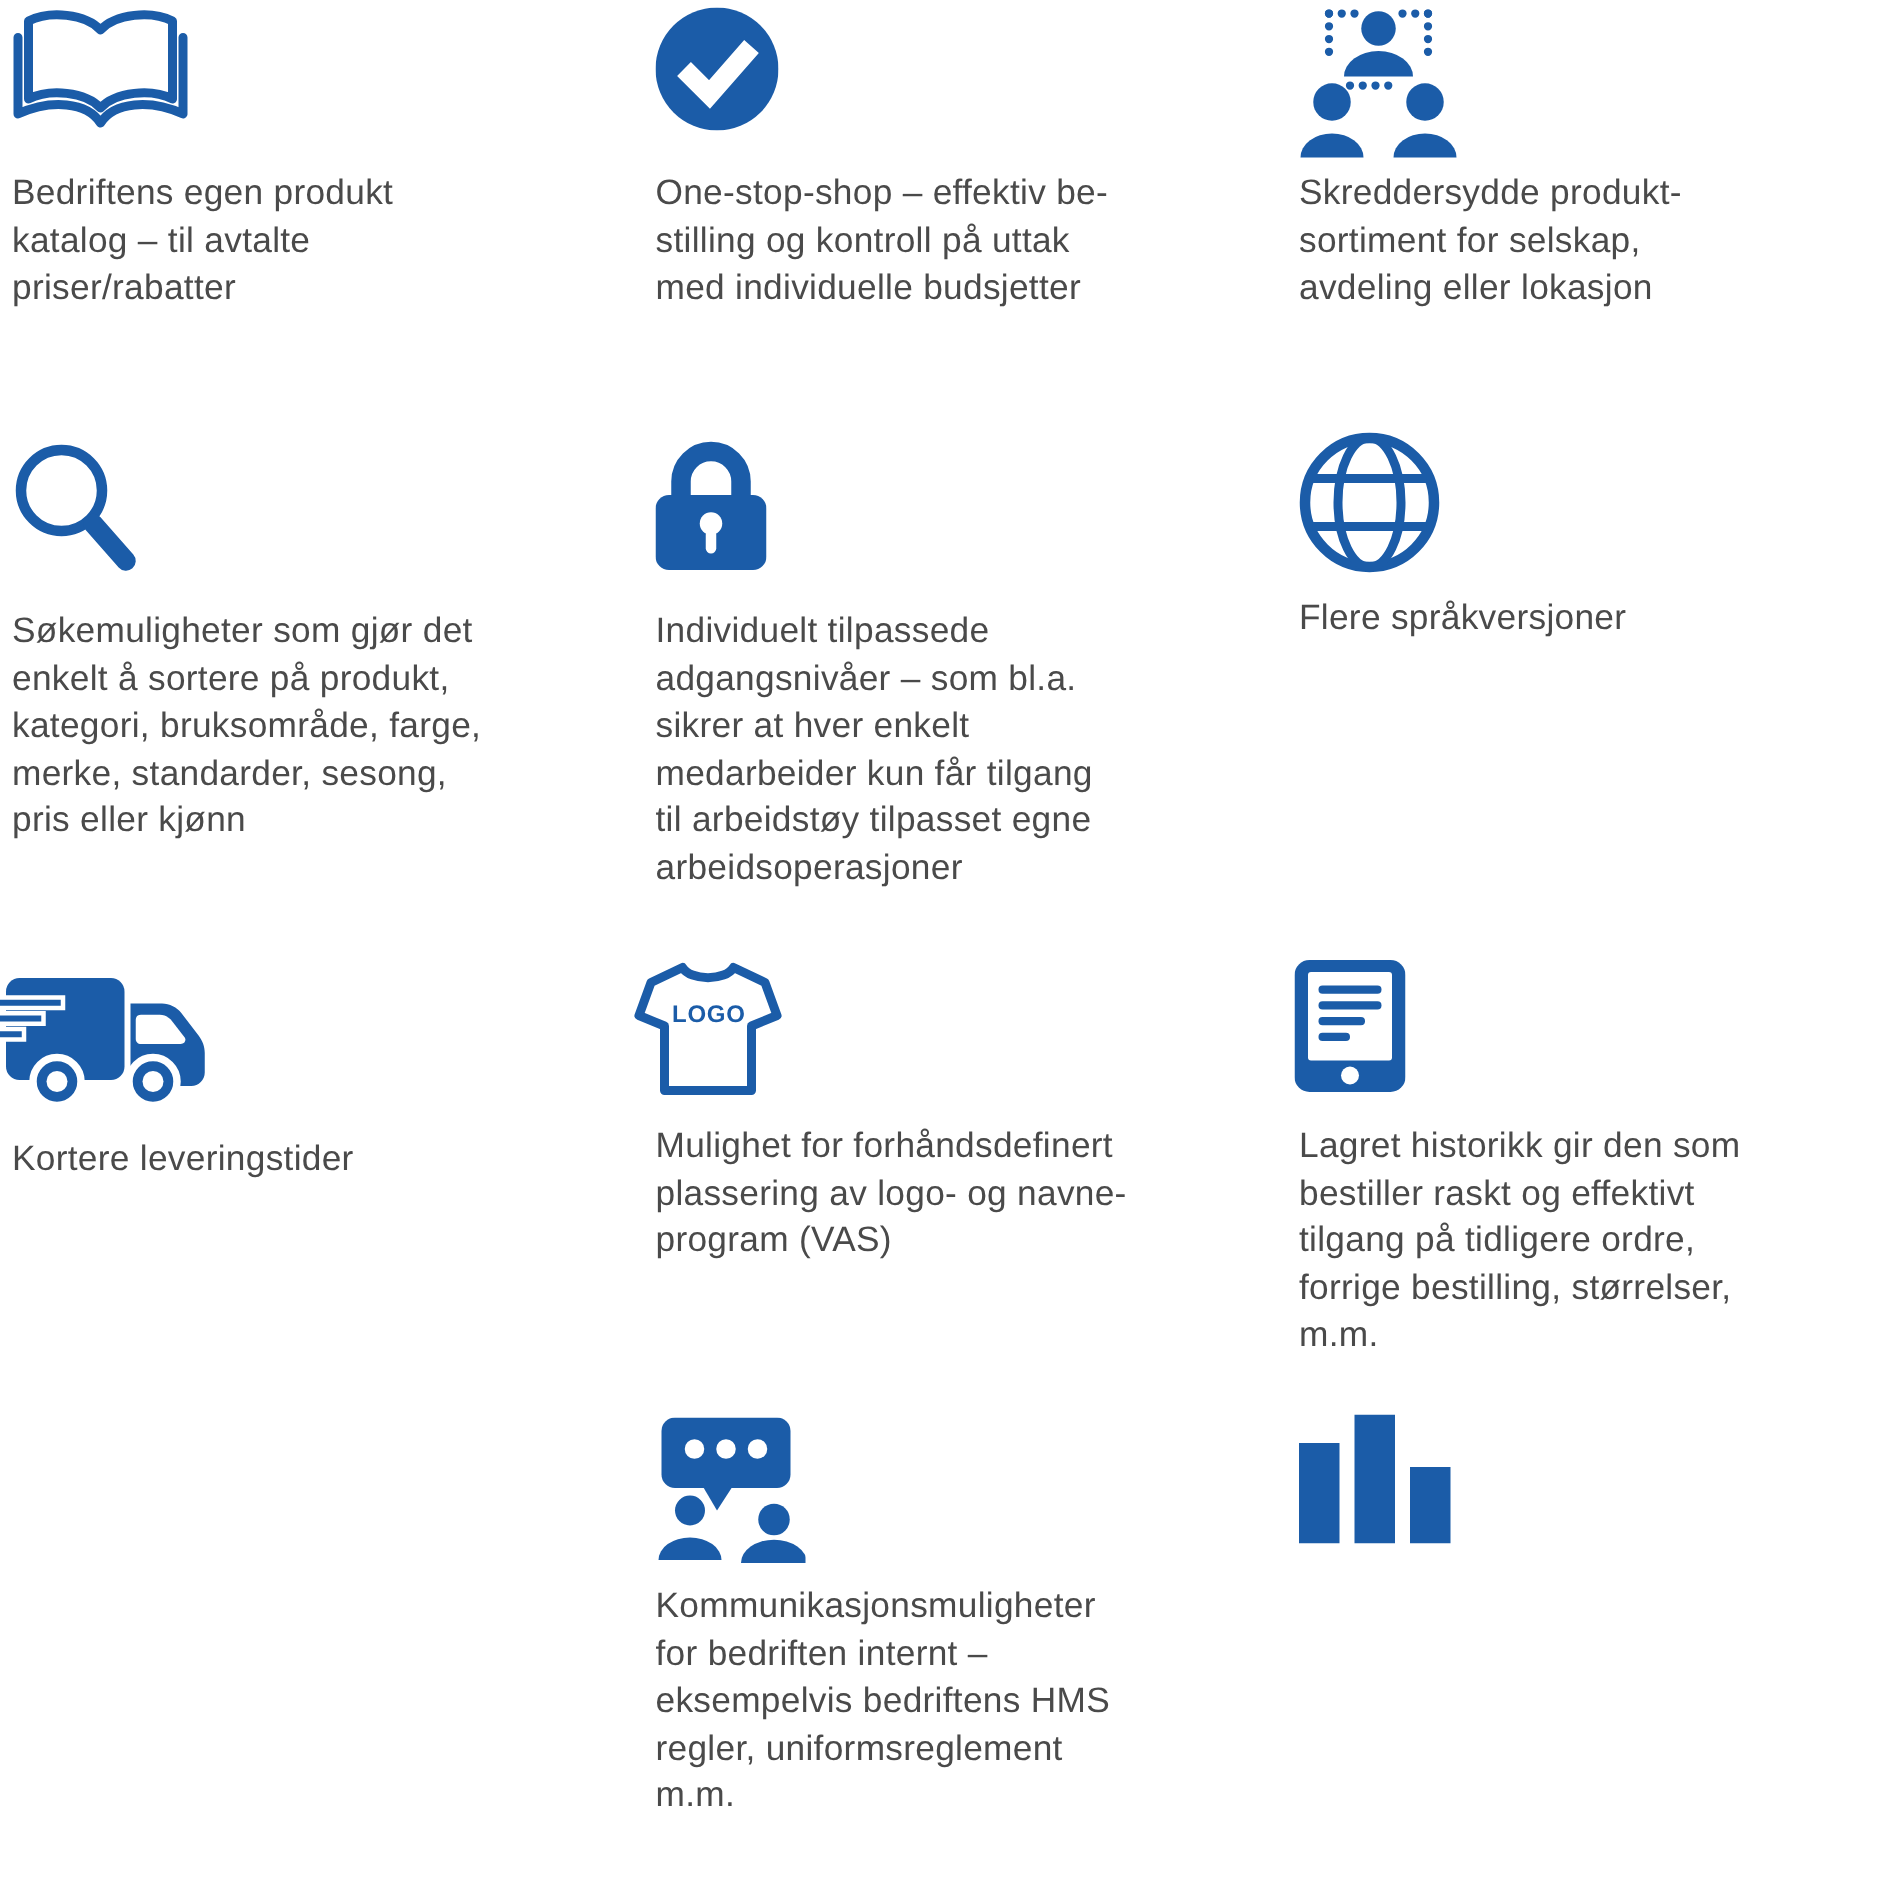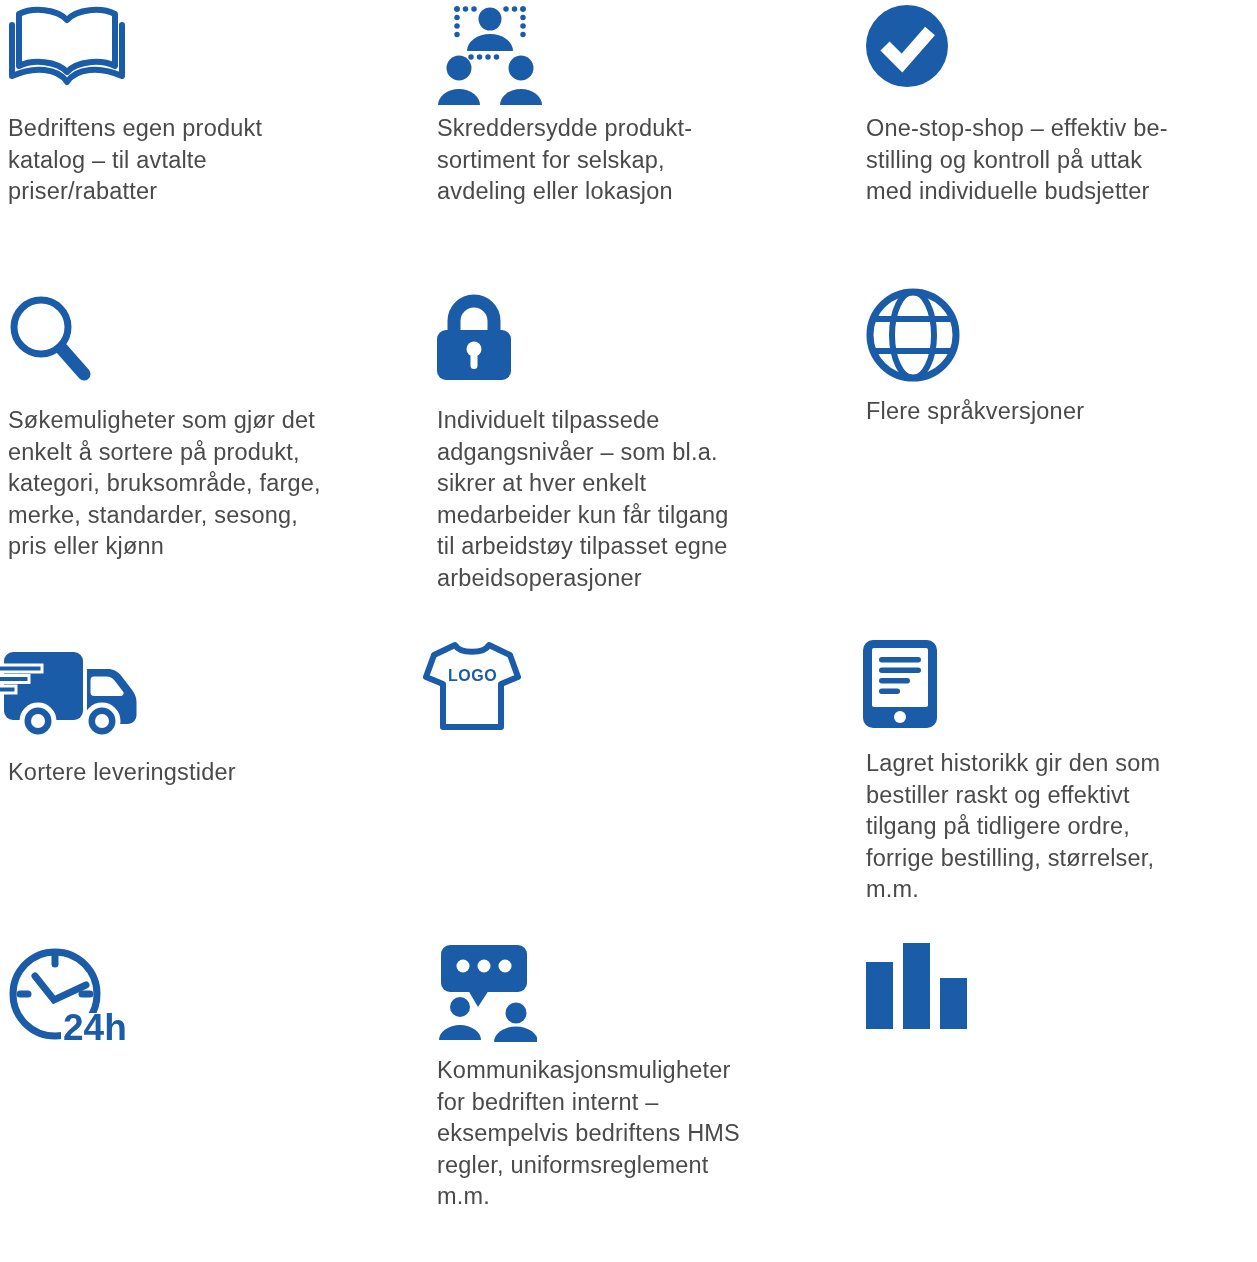--- a/index.html
+++ b/index.html
@@ -63,20 +63,32 @@
           </g>
         </svg>
       </div>
       <p class="feature-text">Bedriftens egen produkt
 katalog – til avtalte
 priser/rabatter</p>
     </div>
 
     <div class="cell r1">
       <div class="icon-box">
+        <svg width="82" height="82" viewBox="0 0 82 82" aria-hidden="true">
+          <circle cx="41" cy="41" r="41" fill="currentColor"></circle>
+          <path d="M19,41 L36,58 L64,26" fill="none" stroke="#ffffff" stroke-width="13" stroke-linejoin="miter"></path>
+        </svg>
+      </div>
+      <p class="feature-text">One-stop-shop – effektiv be-
+stilling og kontroll på uttak
+med individuelle budsjetter</p>
+    </div>
+
+    <div class="cell r1">
+      <div class="icon-box">
         <svg width="106" height="106" viewBox="-6 0 106 106" aria-hidden="true">
           <g fill="currentColor">
             <circle cx="47" cy="14" r="11.5"></circle>
             <path d="M24,46 a23,17 0 0 1 46,0 z"></path>
             <circle cx="16" cy="63" r="12.5"></circle>
             <path d="M-5,100 a21,16 0 0 1 42,0 z"></path>
             <circle cx="78" cy="63" r="12.5"></circle>
             <path d="M57,100 a21,16 0 0 1 42,0 z"></path>
           </g>
           <g stroke="currentColor" stroke-width="5.5" stroke-linecap="round" stroke-dasharray="0,8.5" fill="none">
@@ -84,32 +96,20 @@
             <path d="M14,4 H32"></path>
             <path d="M80,4 V38"></path>
             <path d="M80,4 H62"></path>
             <path d="M28,52 H62"></path>
           </g>
         </svg>
       </div>
       <p class="feature-text">Skreddersydde produkt-
 sortiment for selskap,
 avdeling eller lokasjon</p>
-    </div>
-
-    <div class="cell r1">
-      <div class="icon-box">
-        <svg width="82" height="82" viewBox="0 0 82 82" aria-hidden="true">
-          <circle cx="41" cy="41" r="41" fill="currentColor"></circle>
-          <path d="M19,41 L36,58 L64,26" fill="none" stroke="#ffffff" stroke-width="13" stroke-linejoin="miter"></path>
-        </svg>
-      </div>
-      <p class="feature-text">One-stop-shop – effektiv be-
-stilling og kontroll på uttak
-med individuelle budsjetter</p>
     </div>
 
     <div class="cell r2">
       <div class="icon-box">
         <svg width="88" height="90" viewBox="0 0 88 90" aria-hidden="true">
           <circle cx="33" cy="34" r="27" fill="none" stroke="currentColor" stroke-width="7"></circle>
           <line x1="54" y1="56" x2="76" y2="81" stroke="currentColor" stroke-width="13" stroke-linecap="round"></line>
         </svg>
       </div>
       <p class="feature-text">Søkemuligheter som gjør det
@@ -170,20 +170,23 @@
       <p class="feature-text">Kortere leveringstider</p>
     </div>
 
     <div class="cell r3">
       <div class="icon-box">
         <svg class="tshirt-svg" width="100" height="92" viewBox="0 0 100 92" aria-hidden="true">
           <path d="M12,15 L33,5 C38,14 62,14 67,5 L88,15 L96,37 L79,44 L79,87 L21,87 L21,44 L4,37 Z" fill="none" stroke="currentColor" stroke-width="6" stroke-linejoin="round"></path>
           <text x="26" y="41" font-size="16" font-weight="bold" letter-spacing="0.5" fill="currentColor">LOGO</text>
         </svg>
       </div>
+      <p class="feature-text">Mulighet for forhåndsdefinert
+plassering av logo- og navne-
+program (VAS)</p>
     </div>
 
     <div class="cell r3">
       <div class="icon-box">
         <svg class="tablet-svg" width="74" height="88" viewBox="0 0 74 88" aria-hidden="true">
           <rect x="0" y="0" width="74" height="88" rx="10" fill="currentColor"></rect>
           <rect x="9" y="8" width="56" height="59" rx="2" fill="#ffffff"></rect>
           <g fill="currentColor">
             <rect x="16" y="17" width="42" height="5.5" rx="2.7"></rect>
             <rect x="16" y="27.5" width="42" height="5.5" rx="2.7"></rect>
@@ -194,33 +197,20 @@
         </svg>
       </div>
       <p class="feature-text">Lagret historikk gir den som
 bestiller raskt og effektivt
 tilgang på tidligere ordre,
 forrige bestilling, størrelser,
 m.m.</p>
     </div>
 
     <div class="cell r4">
-      <div class="icon-box">
-        <svg width="134" height="98" viewBox="0 0 134 98" aria-hidden="true">
-          <circle cx="47" cy="49" r="42" fill="none" stroke="currentColor" stroke-width="7"></circle>
-          <rect x="53" y="68" width="81" height="30" fill="#ffffff"></rect>
-          <g stroke="currentColor" stroke-width="7" fill="none" stroke-linecap="round">
-            <line x1="47" y1="11" x2="47" y2="19"></line>
-            <line x1="12" y1="49" x2="20" y2="49"></line>
-            <line x1="74" y1="49" x2="82" y2="49"></line>
-            <path d="M27,31 L46,55 L78,40"></path>
-          </g>
-          <text x="55" y="95" font-size="37" font-weight="bold" fill="currentColor">24h</text>
-        </svg>
-      </div>
     </div>
 
     <div class="cell r4">
       <div class="icon-box">
         <svg width="100" height="98" viewBox="-4 0 100 98" aria-hidden="true">
           <rect x="0" y="0" width="86" height="47" rx="9" fill="currentColor"></rect>
           <path d="M27,45 L37,62 L48,45 Z" fill="currentColor"></path>
           <g fill="#ffffff">
             <circle cx="22" cy="21" r="6.5"></circle>
             <circle cx="43" cy="21" r="6.5"></circle>

